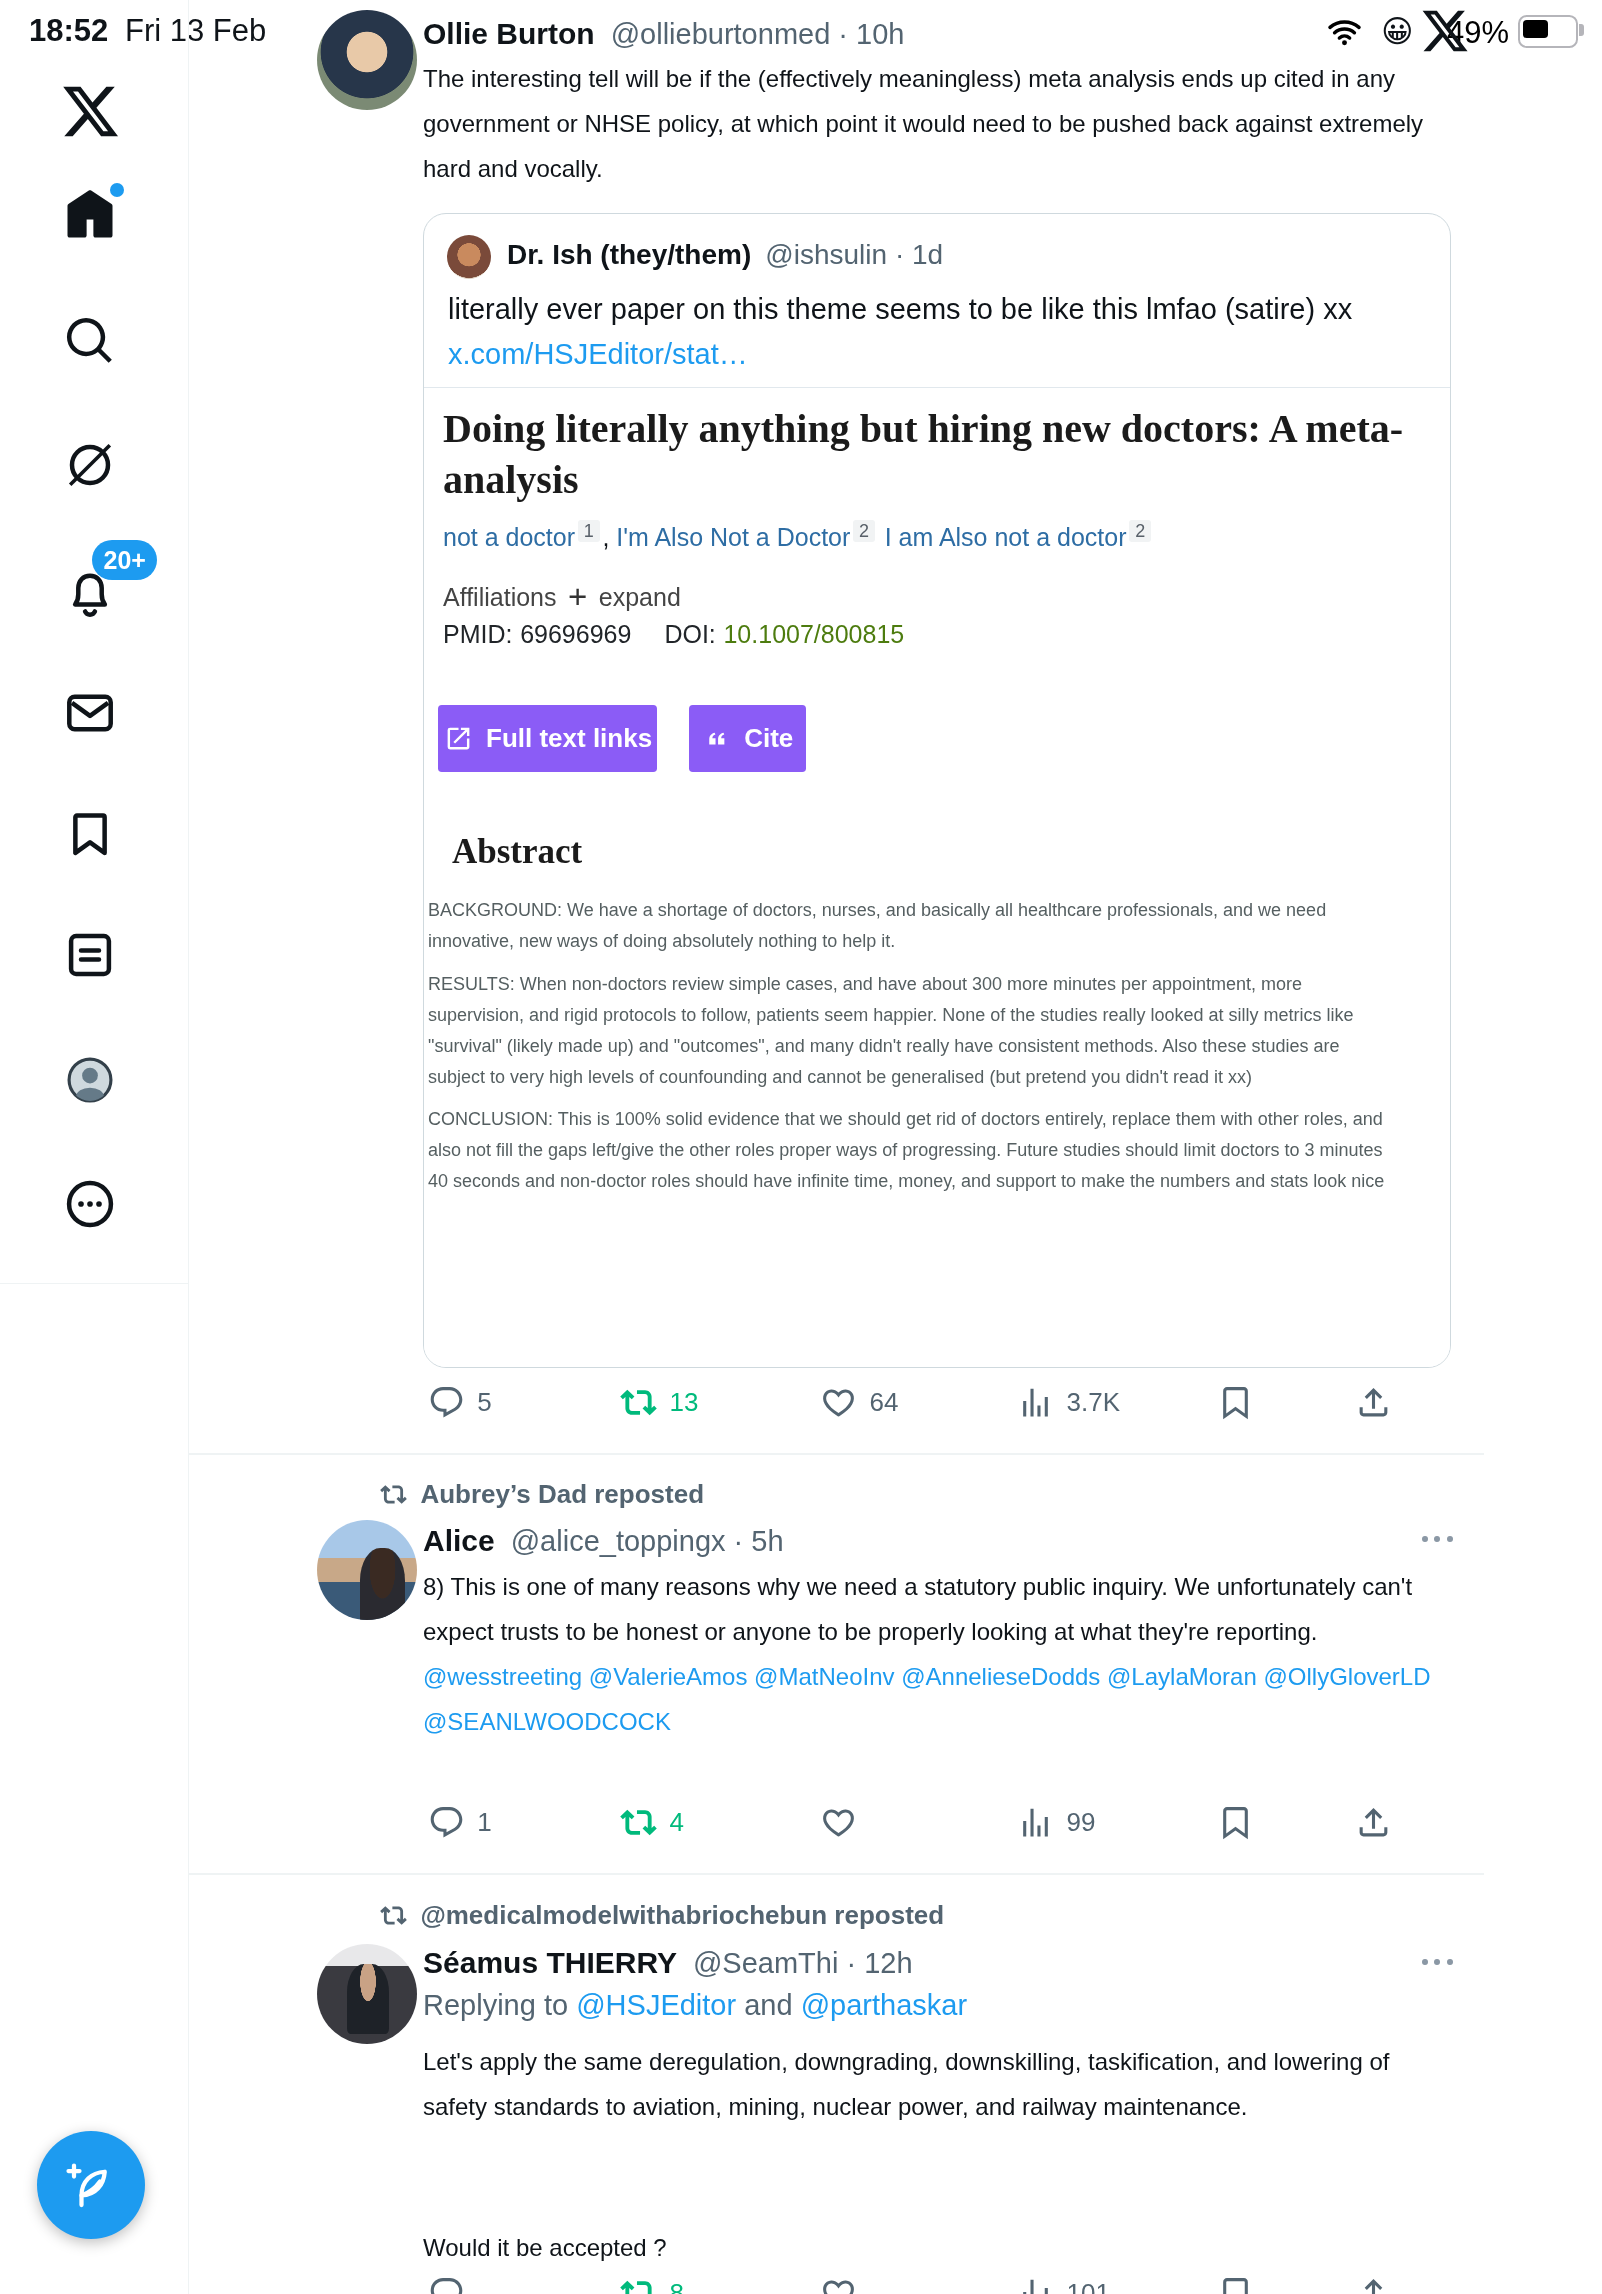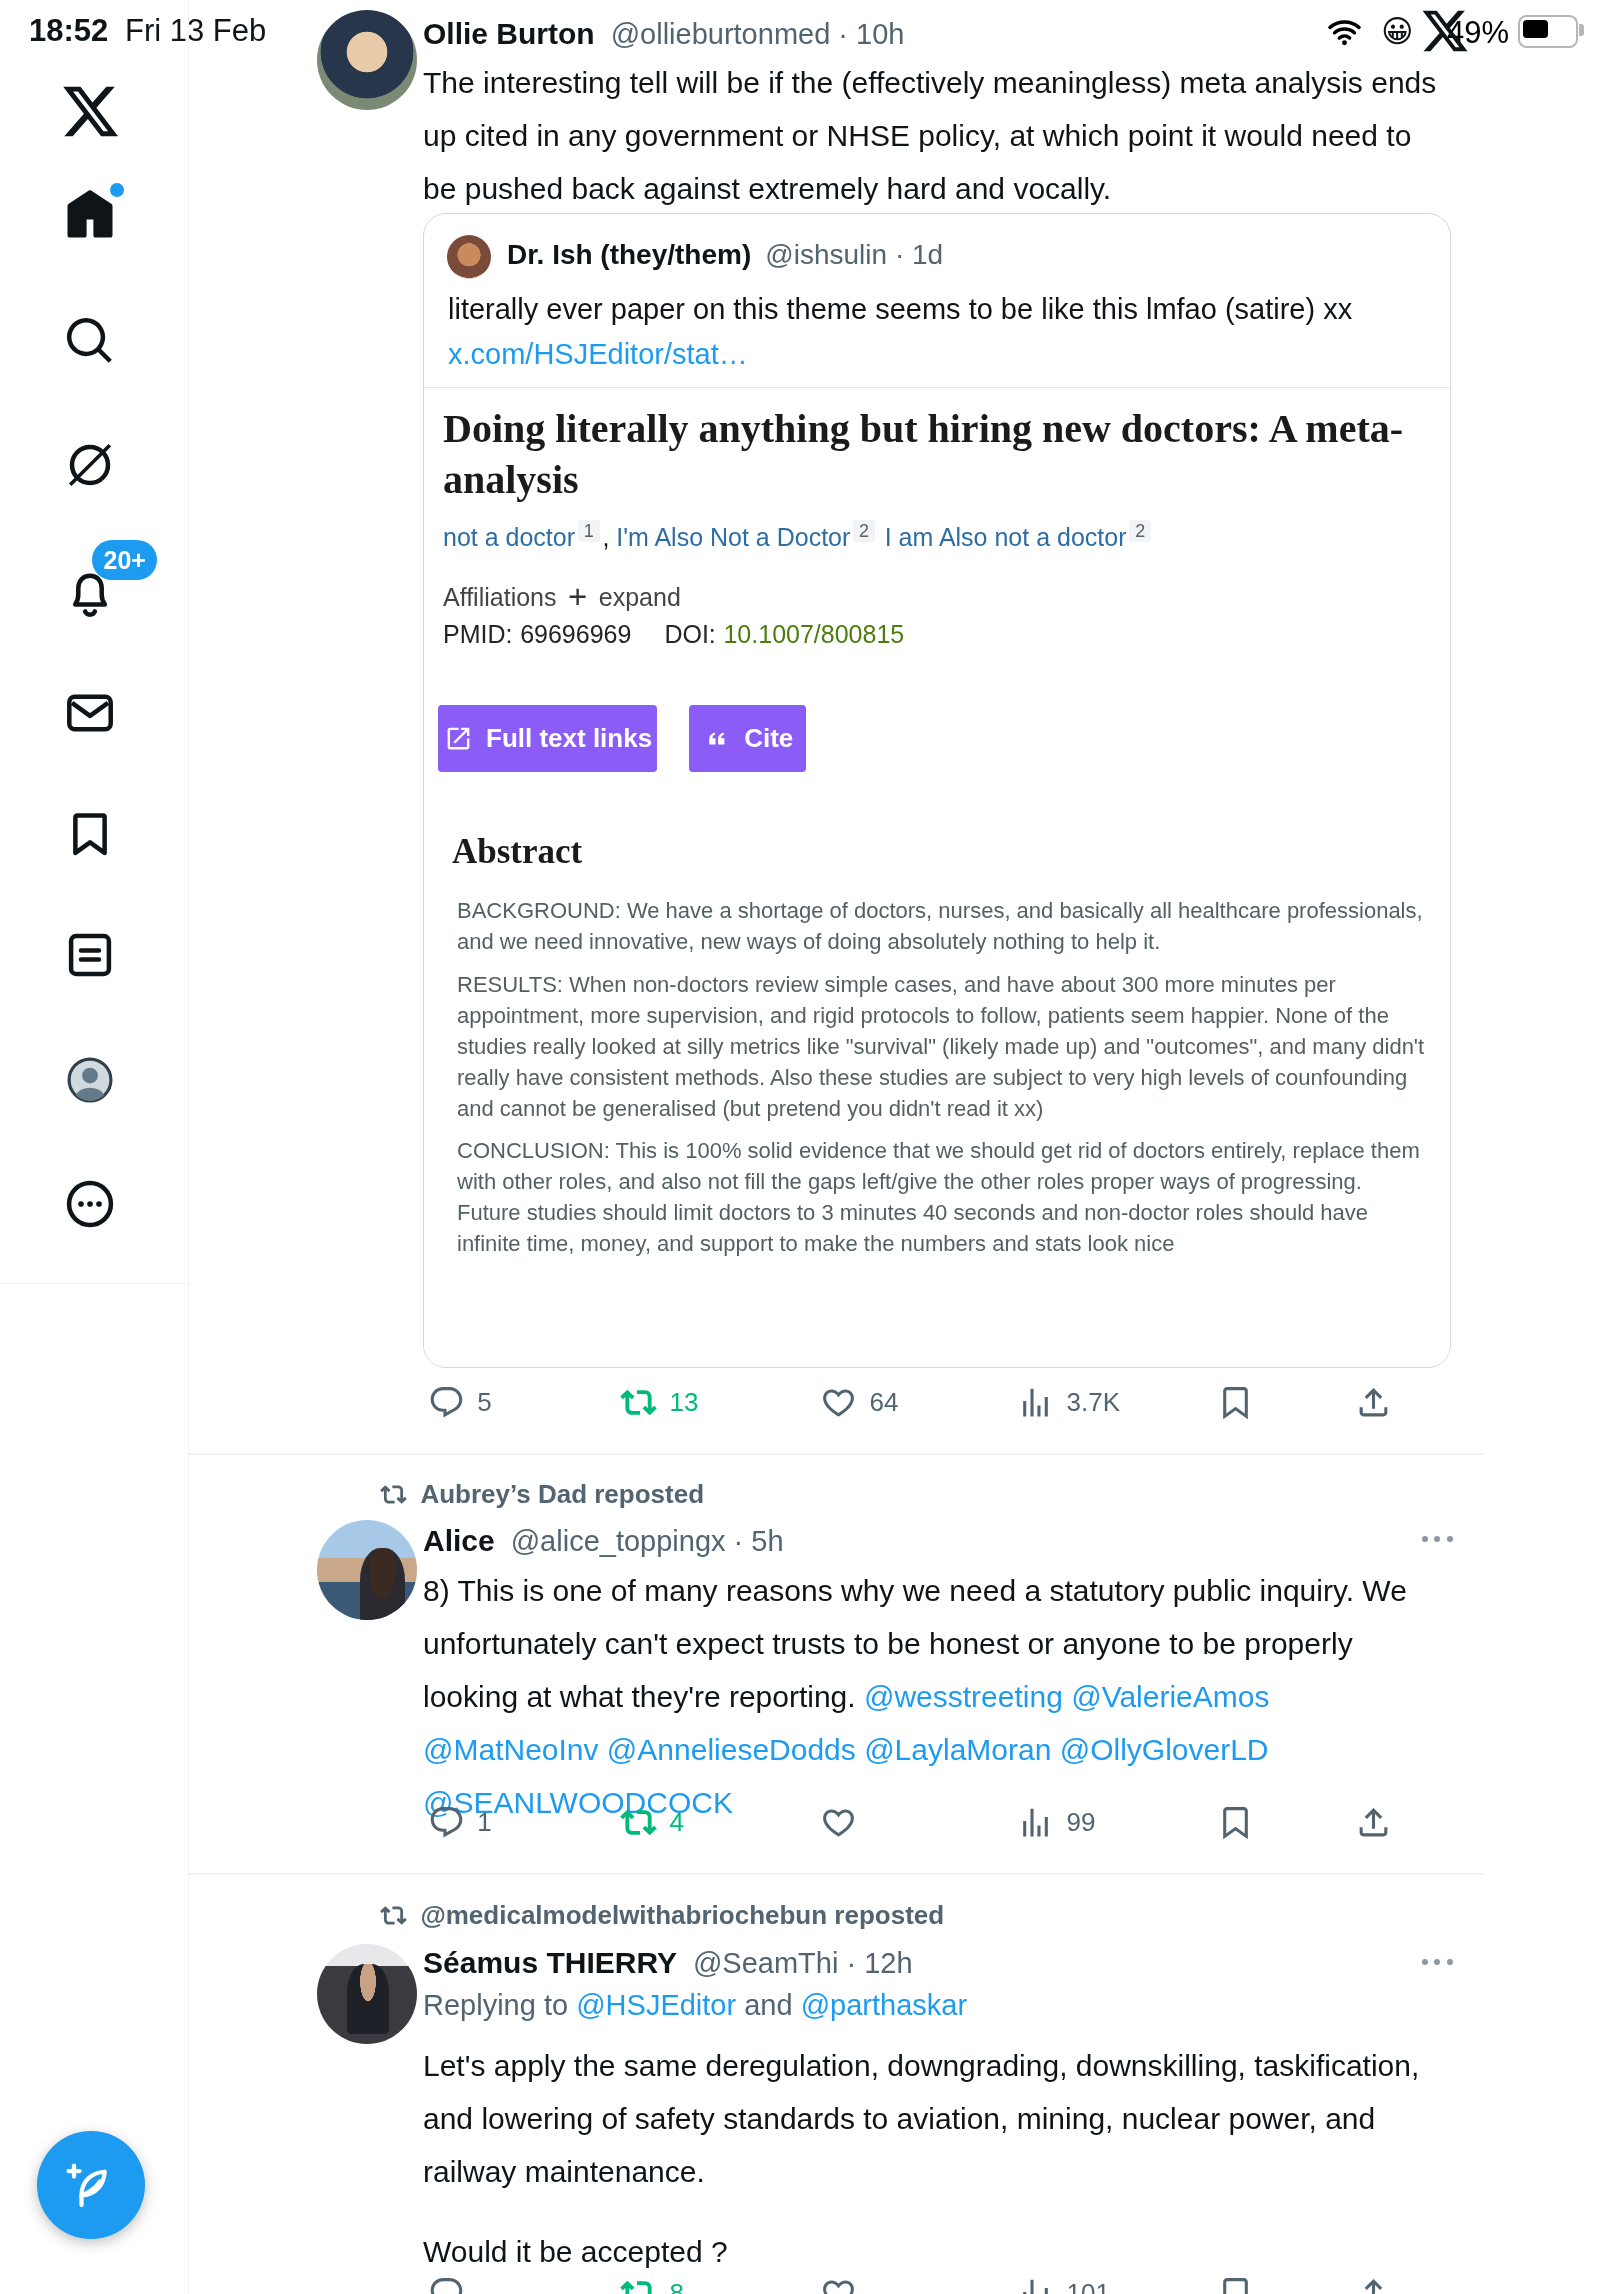--- a/index.html
+++ b/index.html
@@ -30,21 +30,21 @@
   #timeline{position:absolute;left:188px;top:0;width:1296px;height:2294px;}
   .avatar{position:absolute;border-radius:50%;overflow:hidden;}
   .av-ollie{background:radial-gradient(circle at 50% 42%,#e8c9a8 0 26%,#27364a 27% 60%,#7b8a74 61%);}
   .av-ish{background:radial-gradient(circle at 50% 45%,#c98a5e 0 35%,#7a4a3a 36% 70%,#d8c9b8 71%);}
   .av-alice{background:linear-gradient(180deg,#a8c8e8 0 38%,#c8a888 38% 62%,#3a5a78 62% 100%);}
   .av-alice:before{content:"";position:absolute;right:12%;top:28%;width:45%;height:72%;background:radial-gradient(ellipse at 50% 30%,#3a2a22 0 40%,#2a2a30 41%);border-radius:45% 45% 0 0;}
   .av-seamus{background:linear-gradient(180deg,#e8e8ea 0 22%,#3a3a40 22% 100%);}
   .av-seamus:before{content:"";position:absolute;left:30%;top:20%;width:42%;height:70%;background:radial-gradient(ellipse at 50% 25%,#c9a285 0 26%,#1e2228 27%);border-radius:40% 40% 8% 8%;}
   .name{font-weight:700;font-size:30px;color:#0f1419;}
   .meta{font-weight:400;font-size:29px;color:#536471;}
-  .tweet-text{font-size:30px;line-height:53px;color:#0f1419;width:1028px;}
+  .tweet-text{font-size:24px;line-height:45px;color:#0f1419;width:1028px;}
   .repost-row{position:absolute;left:192px;color:#536471;font-weight:700;font-size:26px;display:flex;align-items:center;gap:13.4px;}
   .more-dots{position:absolute;left:1234px;width:42px;height:11.5px;display:flex;gap:6.7px;align-items:center;}
   .more-dots i{width:5.8px;height:5.8px;border-radius:50%;background:#8b98a5;display:block;}
   .divider{position:absolute;left:0;width:1296px;height:1.9px;background:#eff3f4;}
   
   #quote-card{position:absolute;left:235px;top:213px;width:1026px;height:1153px;border:1px solid #cfd9de;border-radius:23px;overflow:hidden;background:#fff;}
   .q-name{font-weight:700;font-size:28px;}
   .q-meta{font-size:28px;color:#536471;}
   .q-text{position:absolute;left:24px;top:73px;width:975px;font-size:29px;line-height:45px;}
   
@@ -54,21 +54,21 @@
            font-weight:700;font-size:40px;line-height:51px;color:#1b1b1b;}
   .p-authors{position:absolute;left:19px;top:134px;width:980px;font-size:25px;}
   .p-affil{position:absolute;left:19px;top:190px;font-size:25px;color:#444;display:flex;align-items:center;gap:11.5px;}
   .p-plus{font-size:33px;color:#333;font-weight:400;}
   .p-ids{position:absolute;left:19px;top:232px;font-size:25px;color:#212529;}
   .p-ids .lbl{margin-right:7.7px;} .p-ids .gap{display:inline-block;width:33px;}
   .p-link{color:#4d7c0f;}
   .p-btn{position:absolute;top:317px;height:67px;background:#8b5cf6;color:#fff;font-weight:700;font-size:26px;
          display:flex;align-items:center;justify-content:center;gap:13.4px;border-radius:3.8px;box-sizing:border-box;}
   .p-abs-h{position:absolute;left:19px;top:444px;font-family:"Liberation Serif","DejaVu Serif",serif;font-weight:700;font-size:35px;color:#1b1b1b;margin-left:9px;}
-  .p-paras{position:absolute;left:33px;top:507px;width:972px;font-size:22px;line-height:31px;color:#555f61;}
+  .p-paras{position:absolute;left:4px;top:507px;width:972px;font-size:18px;line-height:31px;color:#555f61;}
   .p-paras p{margin:0 0 11.5px 0;}
   
   .seg-plain{color:inherit;} .seg-link{color:#1d9bf0;} .seg-muted{color:#536471;}
   .seg-author{color:#2e6da4;}
   .seg-sup{background:#f1f3f4;color:#586069;font-size:18px;border-radius:2.9px;padding:1px 5.8px;vertical-align:super;margin:0 2.9px;line-height:1;}
   
   .actions{position:absolute;left:235px;width:1042px;height:46px;}
   .act{position:absolute;top:0;display:flex;align-items:center;gap:12.5px;color:#536471;font-size:26px;}
   .act svg{width:37px;height:37px;}
   .act.green{color:#00ba7c;}

